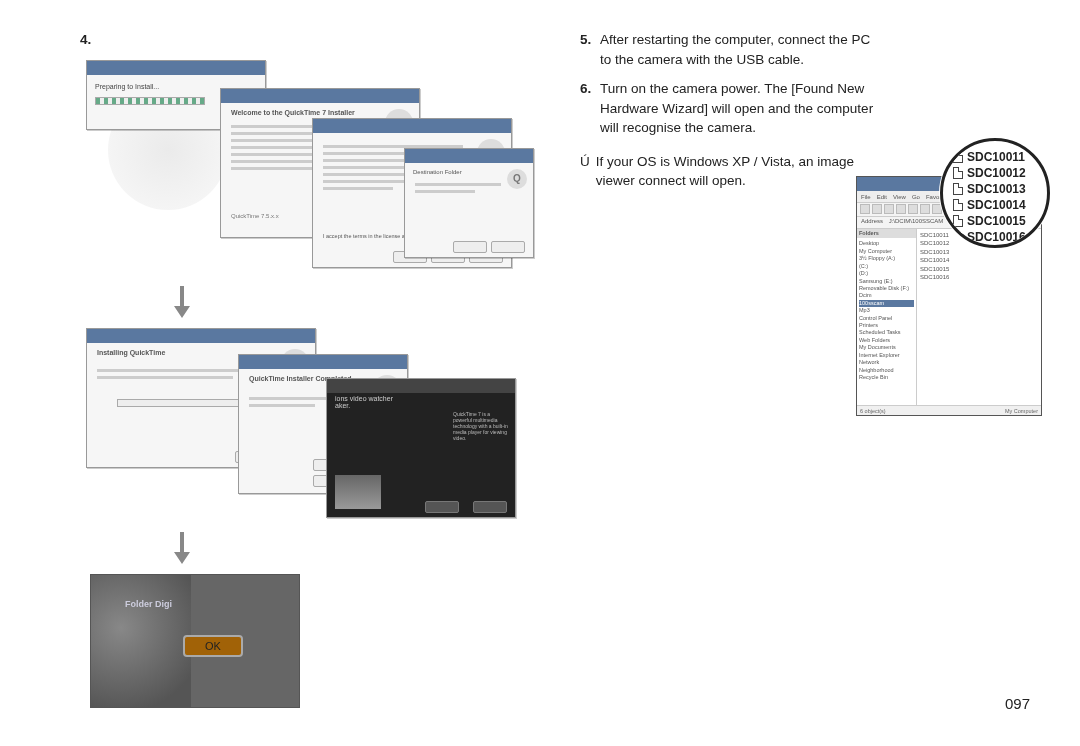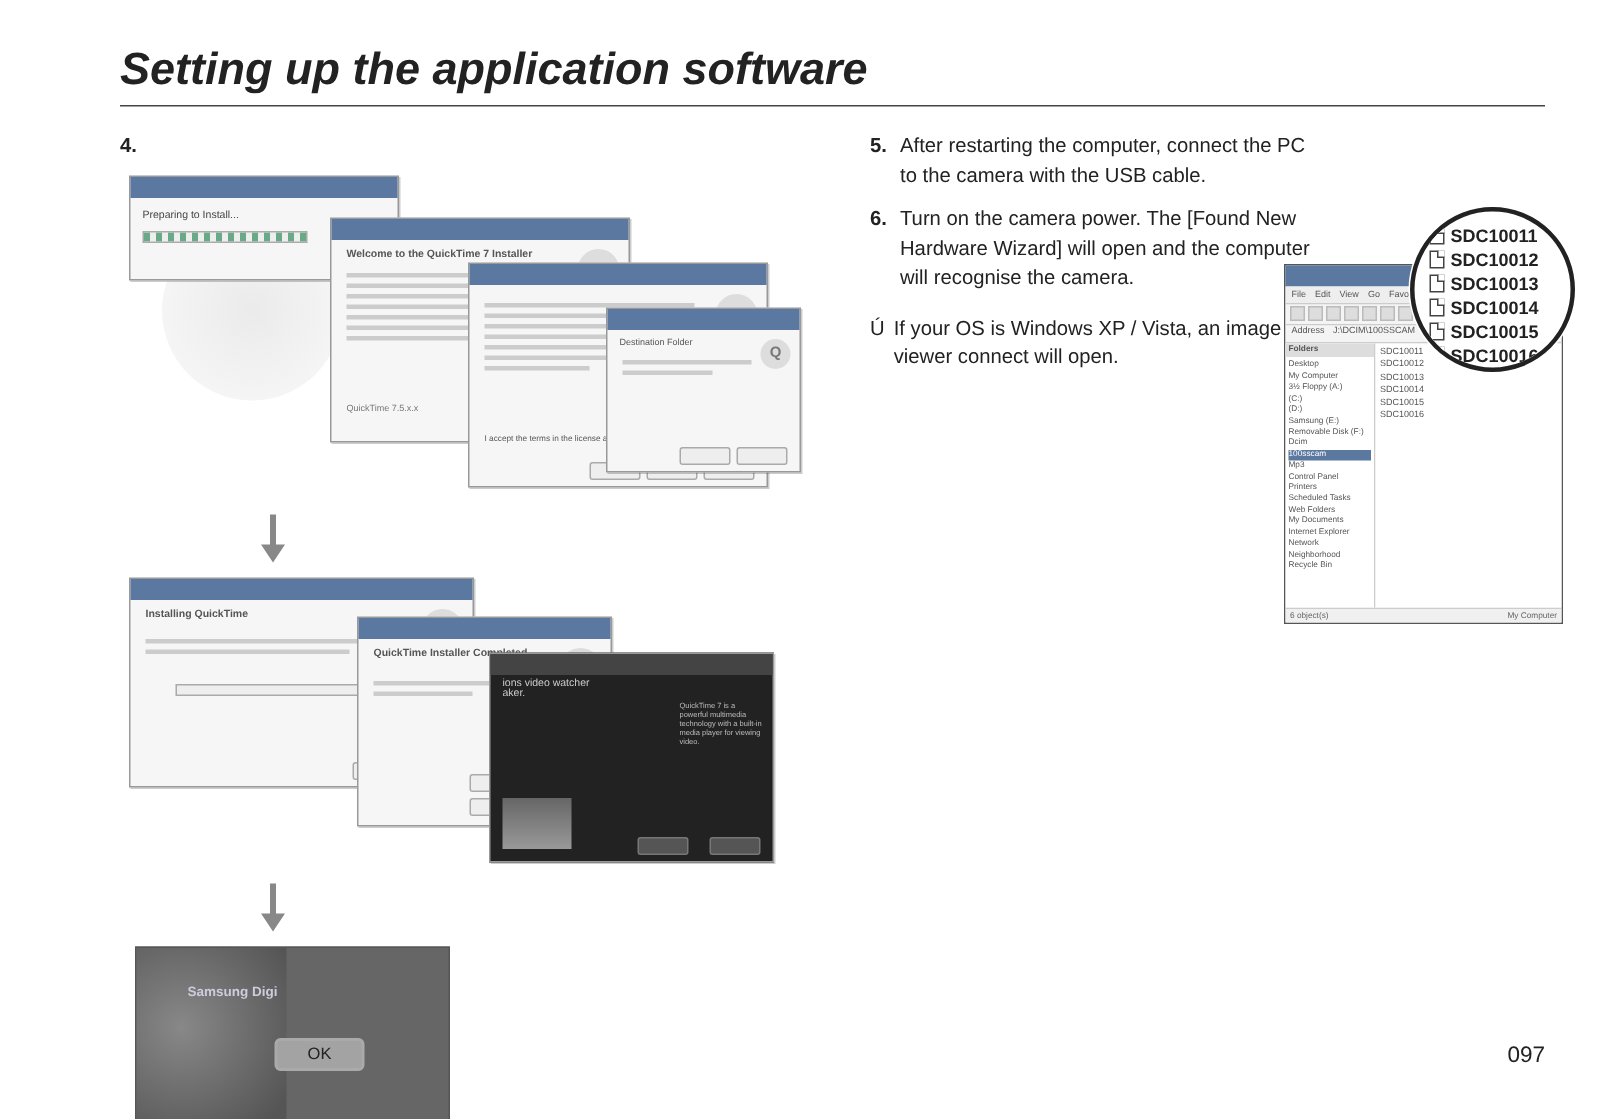--- a/index.html
+++ b/index.html
@@ -30,21 +30,21 @@
   .lines { position:absolute; top:30px; left:10px; right:48px; display:flex; flex-direction:column; gap:4px;}
   .lines div { height:3px; background:#ccc; }
 
   .arrow { display:flex; justify-content:flex-start; width:460px; margin: 2px 0 8px 90px;  }
   .arrow svg { width:24px; height:36px; }
 
   .graphics-stack2 { position: relative; height: 200px; }
 
   .final-shot { position:relative; width:210px; height:134px; background:#666; border:1px solid #555; margin-left:10px; }
   .final-shot .accent { position:absolute; left:0; top:0; width:100px; height:100%; background: radial-gradient(circle at 30% 40%, #888 0, #555 80%); }
-  .final-shot .ok { position:absolute; left:92px; top:60px; width:60px; height:22px; background:#a3a3a3; border:2px solid #aaa; border-radius:4px; font-size:11px; display:flex; align-items:center; justify-content:center; }
+  .final-shot .ok { position:absolute; left:92px; top:60px; width:60px; height:22px; background:#a16207; border:2px solid #aaa; border-radius:4px; font-size:11px; display:flex; align-items:center; justify-content:center; }
   .final-shot .brand { position:absolute; left:34px; top:24px; color:#ccd; font-size:9px; font-weight:bold;}
 
   .explorer-wrap { position:absolute; right:34px; top:150px; width:190px; height:280px; }
   .explorer { position:absolute; left:0; top:26px; width:186px; height:240px; background:#fff; border:1px solid #555; }
   .explorer .tbar { height:14px; background:#5a78a0; }
   .explorer .menu { height:12px; background:#eee; border-bottom:1px solid #ccc; display:flex; gap:6px; padding:0 4px; font-size:6px; color:#555; align-items:center;}
   .explorer .toolbar { height:14px; background:#f4f4f4; border-bottom:1px solid #ccc; display:flex; gap:2px; padding:1px 3px;}
   .explorer .toolbar i{width:10px;height:10px;background:#ddd;border:1px solid #bbb;}
   .explorer .addr { height:12px; background:#f4f4f4; border-bottom:1px solid #ccc; font-size:6px; padding:1px 4px; color:#555;}
   .explorer .body { display:flex; height:176px;}
@@ -63,21 +63,20 @@
 
   .black-shot{background:#222 !important;}
   .black-shot .photo{position:absolute;left:8px;bottom:8px;width:46px;height:34px;background:linear-gradient(#666,#999);}
   .black-shot .hdr{position:absolute;top:16px;left:8px;right:8px;color:#ccc;font-size:7px;}
   .black-shot .txt{position:absolute;top:32px;right:6px;width:56px;color:#bbb;font-size:5px;line-height:1.2;}
 </style>
 </head>
 <body>
 
 <div class="page">
-  <h1 class="title">Setting up the application software</h1>
 
   <div class="columns">
 
     <div class="col-left">
       <div class="step">
         <span class="num">4.</span>
       </div>
 
       <div class="graphics-stack">
         <div class="shadow-q"></div>
@@ -178,21 +177,21 @@
       </div>
 
       <div class="arrow">
         <svg viewBox="0 0 24 36">
             <path d="M10 2 h4 v20 h6 l-8 12 l-8 -12 h6 z" fill="#888"></path>
           </svg>
       </div>
 
       <div class="final-shot">
         <div class="accent"></div>
-        <div class="brand">Samsung Digi</div>
+        <div class="brand">Folder Digi</div>
         <div class="ok">OK</div>
 
       </div>
 
     </div>
 
     <div class="col-right">
       <div class="step">
         <span class="num">5.</span>
         <span class="body">After restarting the computer, connect the PC to the camera with the USB cable.</span>

